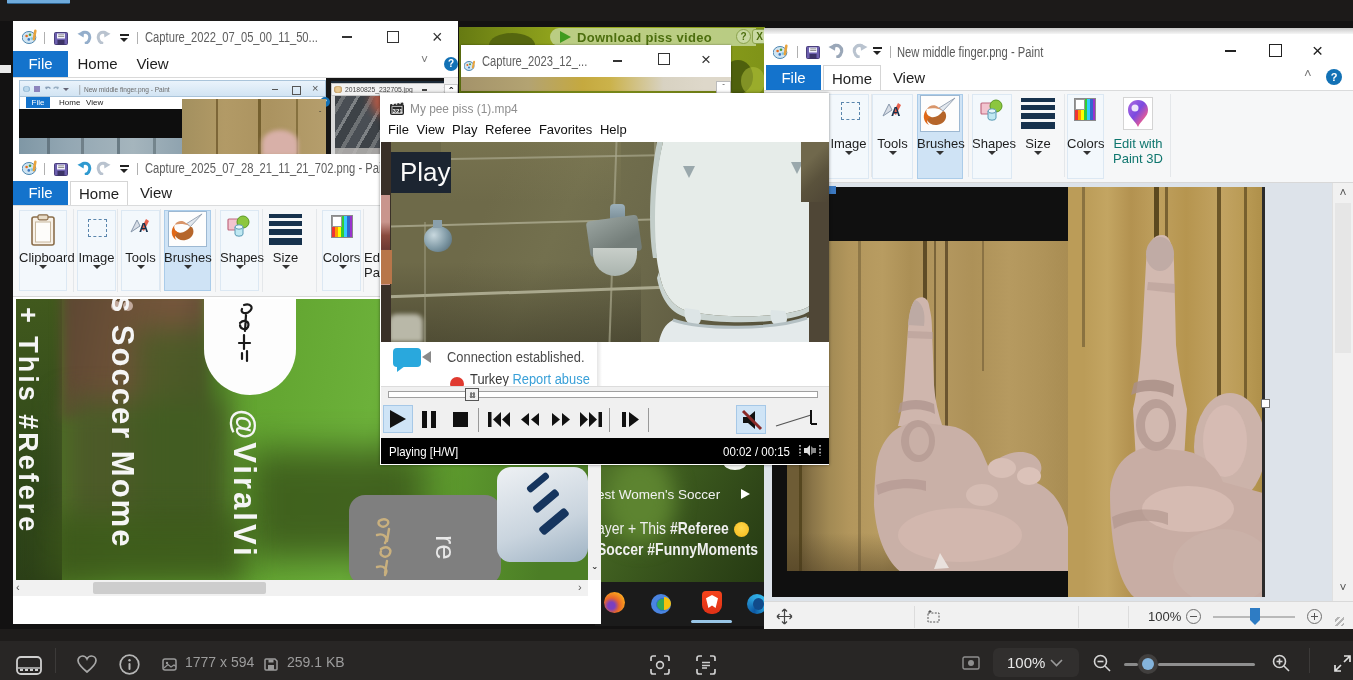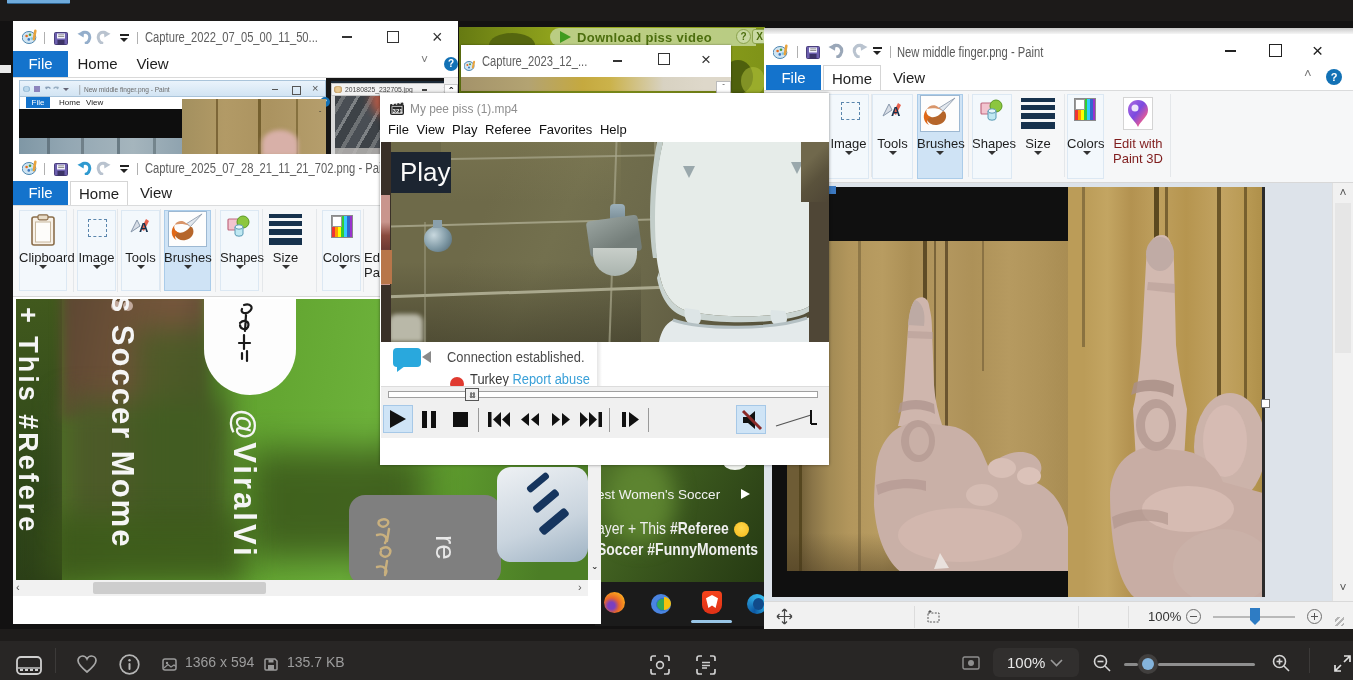--- a/index.html
+++ b/index.html
@@ -312,21 +312,21 @@
               <stop offset="0" stop-color="#b06ae0"></stop>
               <stop offset=".45" stop-color="#7a4ae0"></stop>
               <stop offset=".75" stop-color="#e05a9a"></stop>
               <stop offset="1" stop-color="#f09040"></stop>
             </linearGradient>
           </defs>
           <path d="M14 2 C20 2 24 6.5 24 12 C24 19 17 22 14 29 C11 22 4 19 4 12 C4 6.5 8 2 14 2 Z" fill="url(#p3d)"></path>
           <circle cx="11" cy="10" r="3.5" fill="#fff" opacity=".85"></circle>
         </svg>
     </div>
-    <div class="a" style="left:344px;top:45px;width:60px;font-size:13px;color:#7f1d1d;text-align:center;line-height:15px;">Edit with<br>Paint 3D</div>
+    <div class="a" style="left:344px;top:45px;width:60px;font-size:13px;color:#0f766e;text-align:center;line-height:15px;">Edit with<br>Paint 3D</div>
   </div>
 
   <div class="a" style="left:0;top:155px;width:589px;height:418px;background:#dde3ea;overflow:hidden;">
 
     <div class="a" style="left:8px;top:4px;width:493px;height:410px;background:#101010;">
 
       <div class="a" style="left:15px;top:54px;width:281px;height:330px;overflow:hidden;background:linear-gradient(90deg,#6e5c35 0 4%,#8a7548 9%,#a28a54 15%,#b2965c 22%,#b89c61 34%,#ab8f55 44%,#b49860 55%,#ad9158 66%,#b69a60 79%,#b0945a 90%,#a98d53 100%);">
         <div class="a" style="left:12px;top:0;width:3px;height:330px;background:#55461f;"></div>
         <div class="a" style="left:71px;top:0;width:3px;height:330px;background:#8f7848;"></div>
         <div class="a" style="left:136px;top:0;width:4px;height:330px;background:#5f4c26;"></div>
@@ -699,20 +699,29 @@
         <line x1="3" y1="3" x2="21" y2="21" stroke="#8a2a28" stroke-width="3"></line>
       </svg>
     <div class="a" style="left:394px;top:3px;width:42px;height:22px;">
       <svg width="42" height="22" viewBox="0 0 42 22">
           <line x1="1" y1="19" x2="36" y2="8" stroke="#555" stroke-width="1.2"></line>
           <path d="M36 3 L36 17 M36 17 L42 17" stroke="#111" stroke-width="2" fill="none"></path>
         </svg>
     </div>
   </div>
 
+  <div class="a" style="left:1px;top:345px;width:448px;height:26px;background:#000;">
+    <div class="a" style="left:8px;top:6px;font-size:13px;color:#fff;white-space:nowrap;transform:scaleX(.88);transform-origin:0 50%;">Playing [H/W]</div>
+    <div class="a" style="left:342px;top:6px;font-size:13.5px;color:#fff;white-space:nowrap;transform:scaleX(.85);transform-origin:0 50%;">00:02 / 00:15</div>
+    <svg class="a" style="left:418px;top:6px;" width="22" height="13" viewBox="0 0 22 13">
+        <path d="M1 1 L1 12 M21 1 L21 12" stroke="#ccc" stroke-width="1.6" stroke-dasharray="1.8 1.6"></path>
+        <path d="M5 4 L8 4 L11 1 L11 12 L8 9 L5 9 Z" fill="#ddd"></path>
+        <path d="M17 4 L14 4 L12 2 L12 11 L14 9 L17 9 Z" fill="#888"></path>
+      </svg>
+  </div>
 </div>
 
 <div class="a" style="left:0;top:0;width:1353px;height:21px;background:#1c1a19;">
   <div class="a" style="left:7px;top:0;width:63px;height:2.5px;background:#6fabdc;"></div>
   <div class="a" style="left:7px;top:2.5px;width:63px;height:1.6px;background:#2e638f;border-radius:0 0 4px 4px;"></div>
 </div>
 <div class="a" style="left:0;top:629px;width:1353px;height:12px;background:#1e1c1b;"></div>
 
 <div class="a" style="left:0;top:641px;width:1353px;height:39px;background:#282625;">
   <svg class="a" style="left:16px;top:15px;" width="26" height="19" viewBox="0 0 26 19">
@@ -727,27 +736,27 @@
   <svg class="a" style="left:119px;top:13px;" width="21" height="21" viewBox="0 0 21 21">
       <circle cx="10.5" cy="10.5" r="9.3" fill="none" stroke="#b5b5b5" stroke-width="1.7"></circle>
       <circle cx="10.5" cy="6.2" r="1.2" fill="#b5b5b5"></circle>
       <rect x="9.5" y="9" width="2" height="7" rx="1" fill="#b5b5b5"></rect>
     </svg>
   <svg class="a" style="left:162px;top:17px;" width="15" height="13" viewBox="0 0 15 13">
       <rect x="1" y="1" width="13" height="11" rx="2" fill="none" stroke="#9a9a9a" stroke-width="1.5"></rect>
       <circle cx="5" cy="5" r="1.2" fill="#9a9a9a"></circle>
       <path d="M2 10 L6 6.5 L9 9 L12 7 L14 8.5" stroke="#9a9a9a" stroke-width="1.2" fill="none"></path>
     </svg>
-  <div class="a" style="left:185px;top:13px;font-size:14px;color:#9c9c9c;">1366 x 594</div>
+  <div class="a" style="left:185px;top:13px;font-size:14px;color:#9c9c9c;">1777 x 594</div>
   <svg class="a" style="left:264px;top:17px;" width="14" height="13" viewBox="0 0 14 13">
       <path d="M1 2 a1 1 0 0 1 1-1 h9 l2 2 v8 a1 1 0 0 1 -1 1 h-10 a1 1 0 0 1 -1-1 Z" fill="none" stroke="#9a9a9a" stroke-width="1.5"></path>
       <rect x="4" y="7" width="6" height="5" fill="#9a9a9a"></rect>
       <rect x="4.5" y="1.5" width="5" height="3" fill="#9a9a9a"></rect>
     </svg>
-  <div class="a" style="left:287px;top:13px;font-size:14px;color:#9c9c9c;">135.7 KB</div>
+  <div class="a" style="left:287px;top:13px;font-size:14px;color:#9c9c9c;">259.1 KB</div>
   <svg class="a" style="left:650px;top:14px;" width="20" height="20" viewBox="0 0 20 20">
       <path d="M1 6 V3 a2 2 0 0 1 2-2 h3 M14 1 h3 a2 2 0 0 1 2 2 v3 M19 14 v3 a2 2 0 0 1 -2 2 h-3 M6 19 H3 a2 2 0 0 1 -2-2 v-3" stroke="#cfcfcf" stroke-width="1.7" fill="none"></path>
       <circle cx="10" cy="10" r="3.4" fill="none" stroke="#cfcfcf" stroke-width="1.6"></circle>
     </svg>
   <svg class="a" style="left:696px;top:14px;" width="20" height="20" viewBox="0 0 20 20">
       <path d="M1 6 V3 a2 2 0 0 1 2-2 h3 M14 1 h3 a2 2 0 0 1 2 2 v3 M19 14 v3 a2 2 0 0 1 -2 2 h-3 M6 19 H3 a2 2 0 0 1 -2-2 v-3" stroke="#cfcfcf" stroke-width="1.7" fill="none"></path>
       <path d="M6 7.5 h8 M6 10.5 h8 M6 13 h5" stroke="#cfcfcf" stroke-width="1.5"></path>
     </svg>
   <svg class="a" style="left:962px;top:15px;" width="18" height="14" viewBox="0 0 18 14">
       <rect x="1" y="1" width="16" height="12" rx="1.5" fill="none" stroke="#8f8f8f" stroke-width="1.4"></rect>

